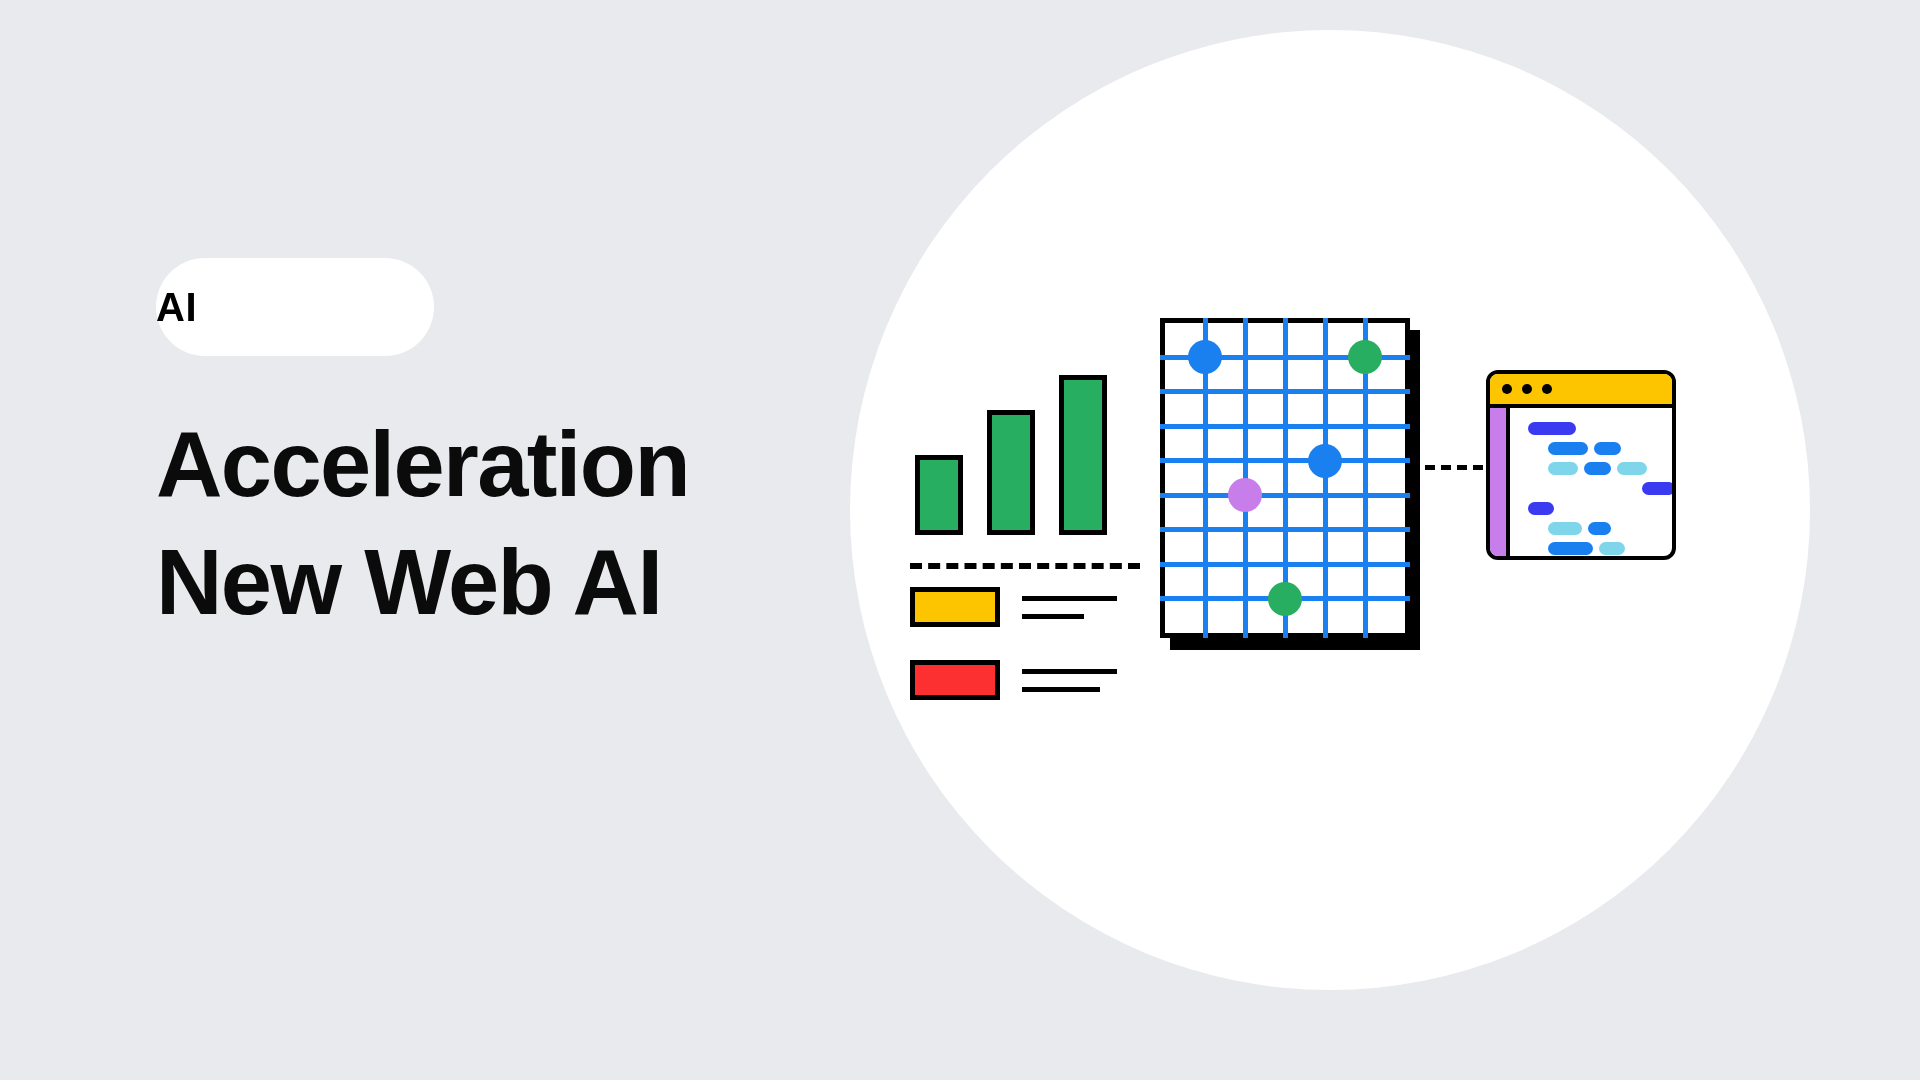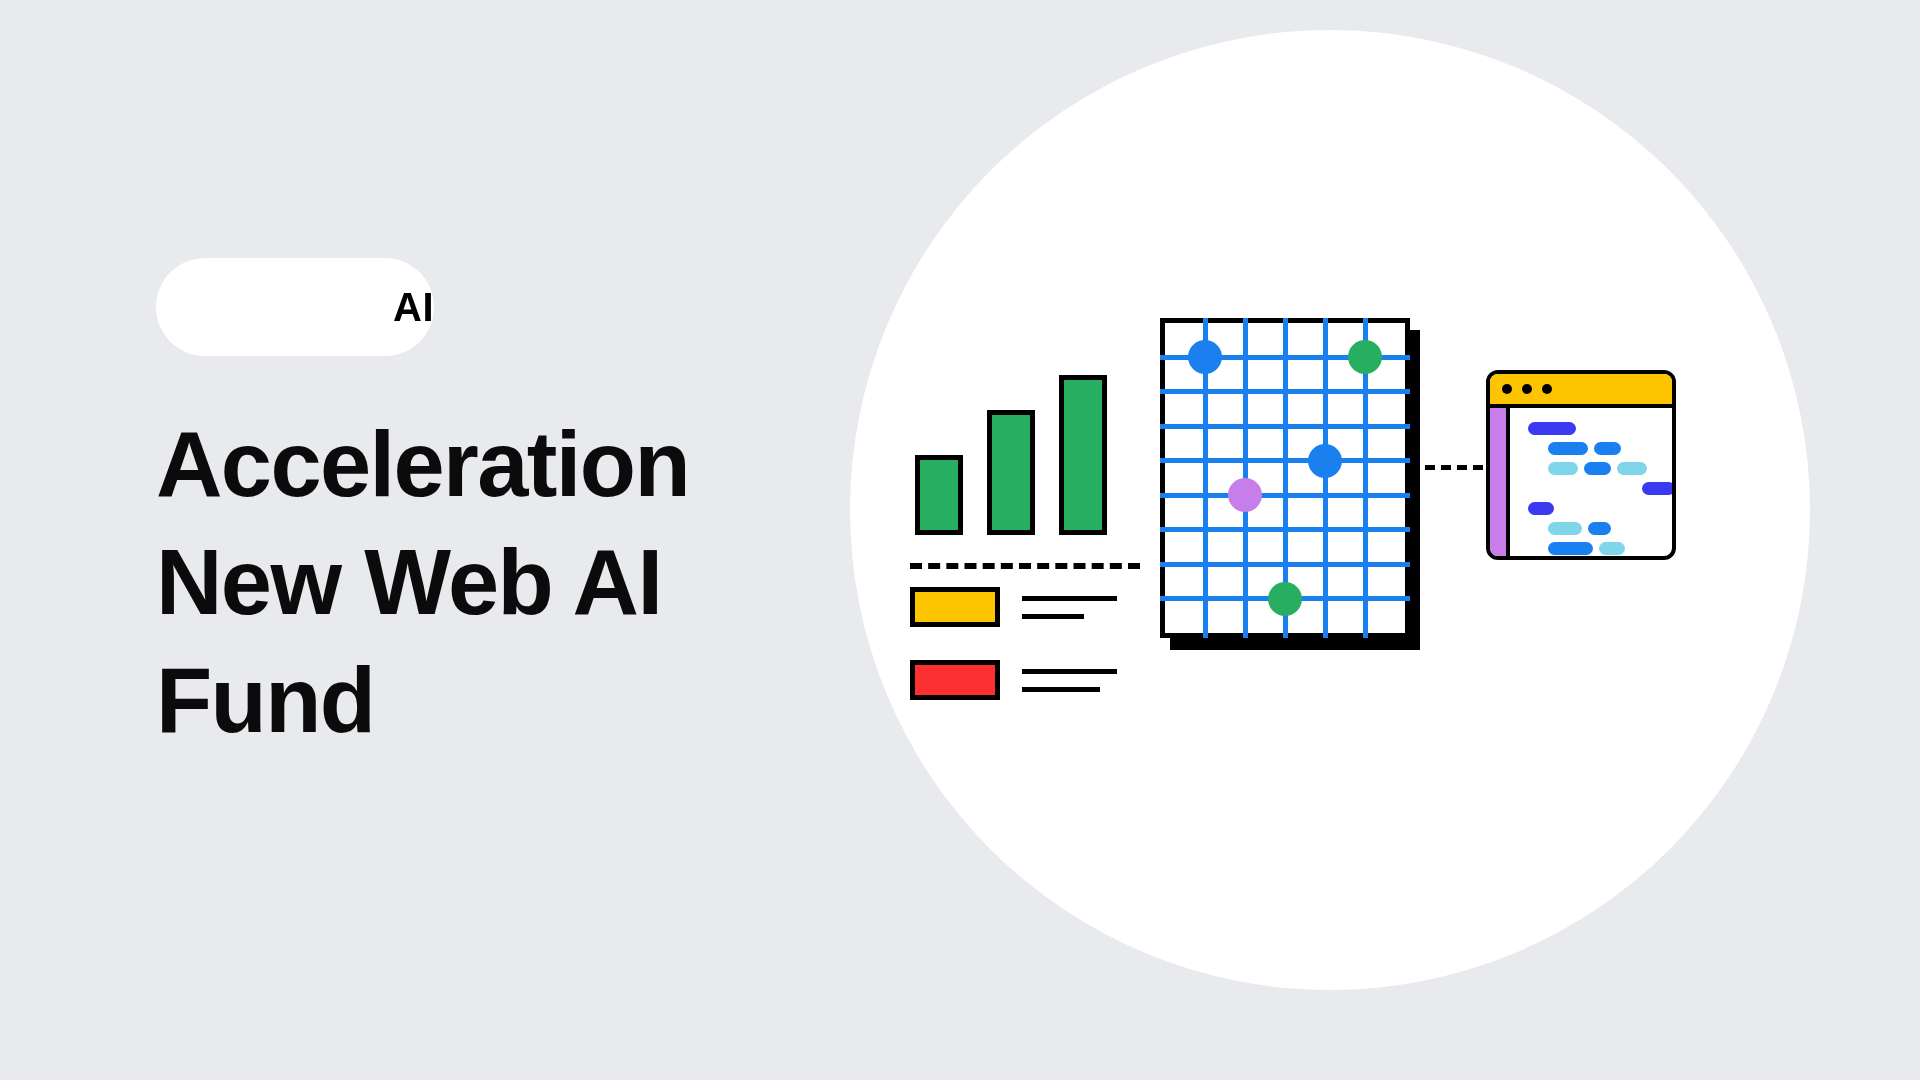--- a/index.html
+++ b/index.html
@@ -17,21 +17,21 @@
   }
 
   
   #text-col {
     position:absolute;
     left:156px; top:258px;
     width:700px;
   }
   #ai-pill {
     display:inline-flex;
-    align-items:center; justify-content:flex-end;
+    align-items:center; justify-content:flex-start;
     width:278px; height:98px;
     background:#FFFFFF;
     border-radius:49px;
     margin-bottom:50px;
   }
   #ai-pill-label {
     font-size:40px;
     font-weight:700;
     letter-spacing:0.5px;
     color:#000000;
@@ -158,21 +158,20 @@
 
   <div id="text-col">
 
     <div id="ai-pill">
       <span id="ai-pill-label">AI</span>
     </div>
 
     <h1 id="headline">
         <div>Acceleration</div>
         <div>New Web AI</div>
-        <div>Fund</div>
       </h1>
   </div>
 
   <div id="illustration">
 
     <div id="white-circle"></div>
 
     <div id="bar-chart">
       <div id="bar-1" class="chart-bar" style="height: 80px; background: rgb(39, 174, 96);"></div>
       <div id="bar-2" class="chart-bar" style="height: 124.8px; background: rgb(39, 174, 96);"></div>

